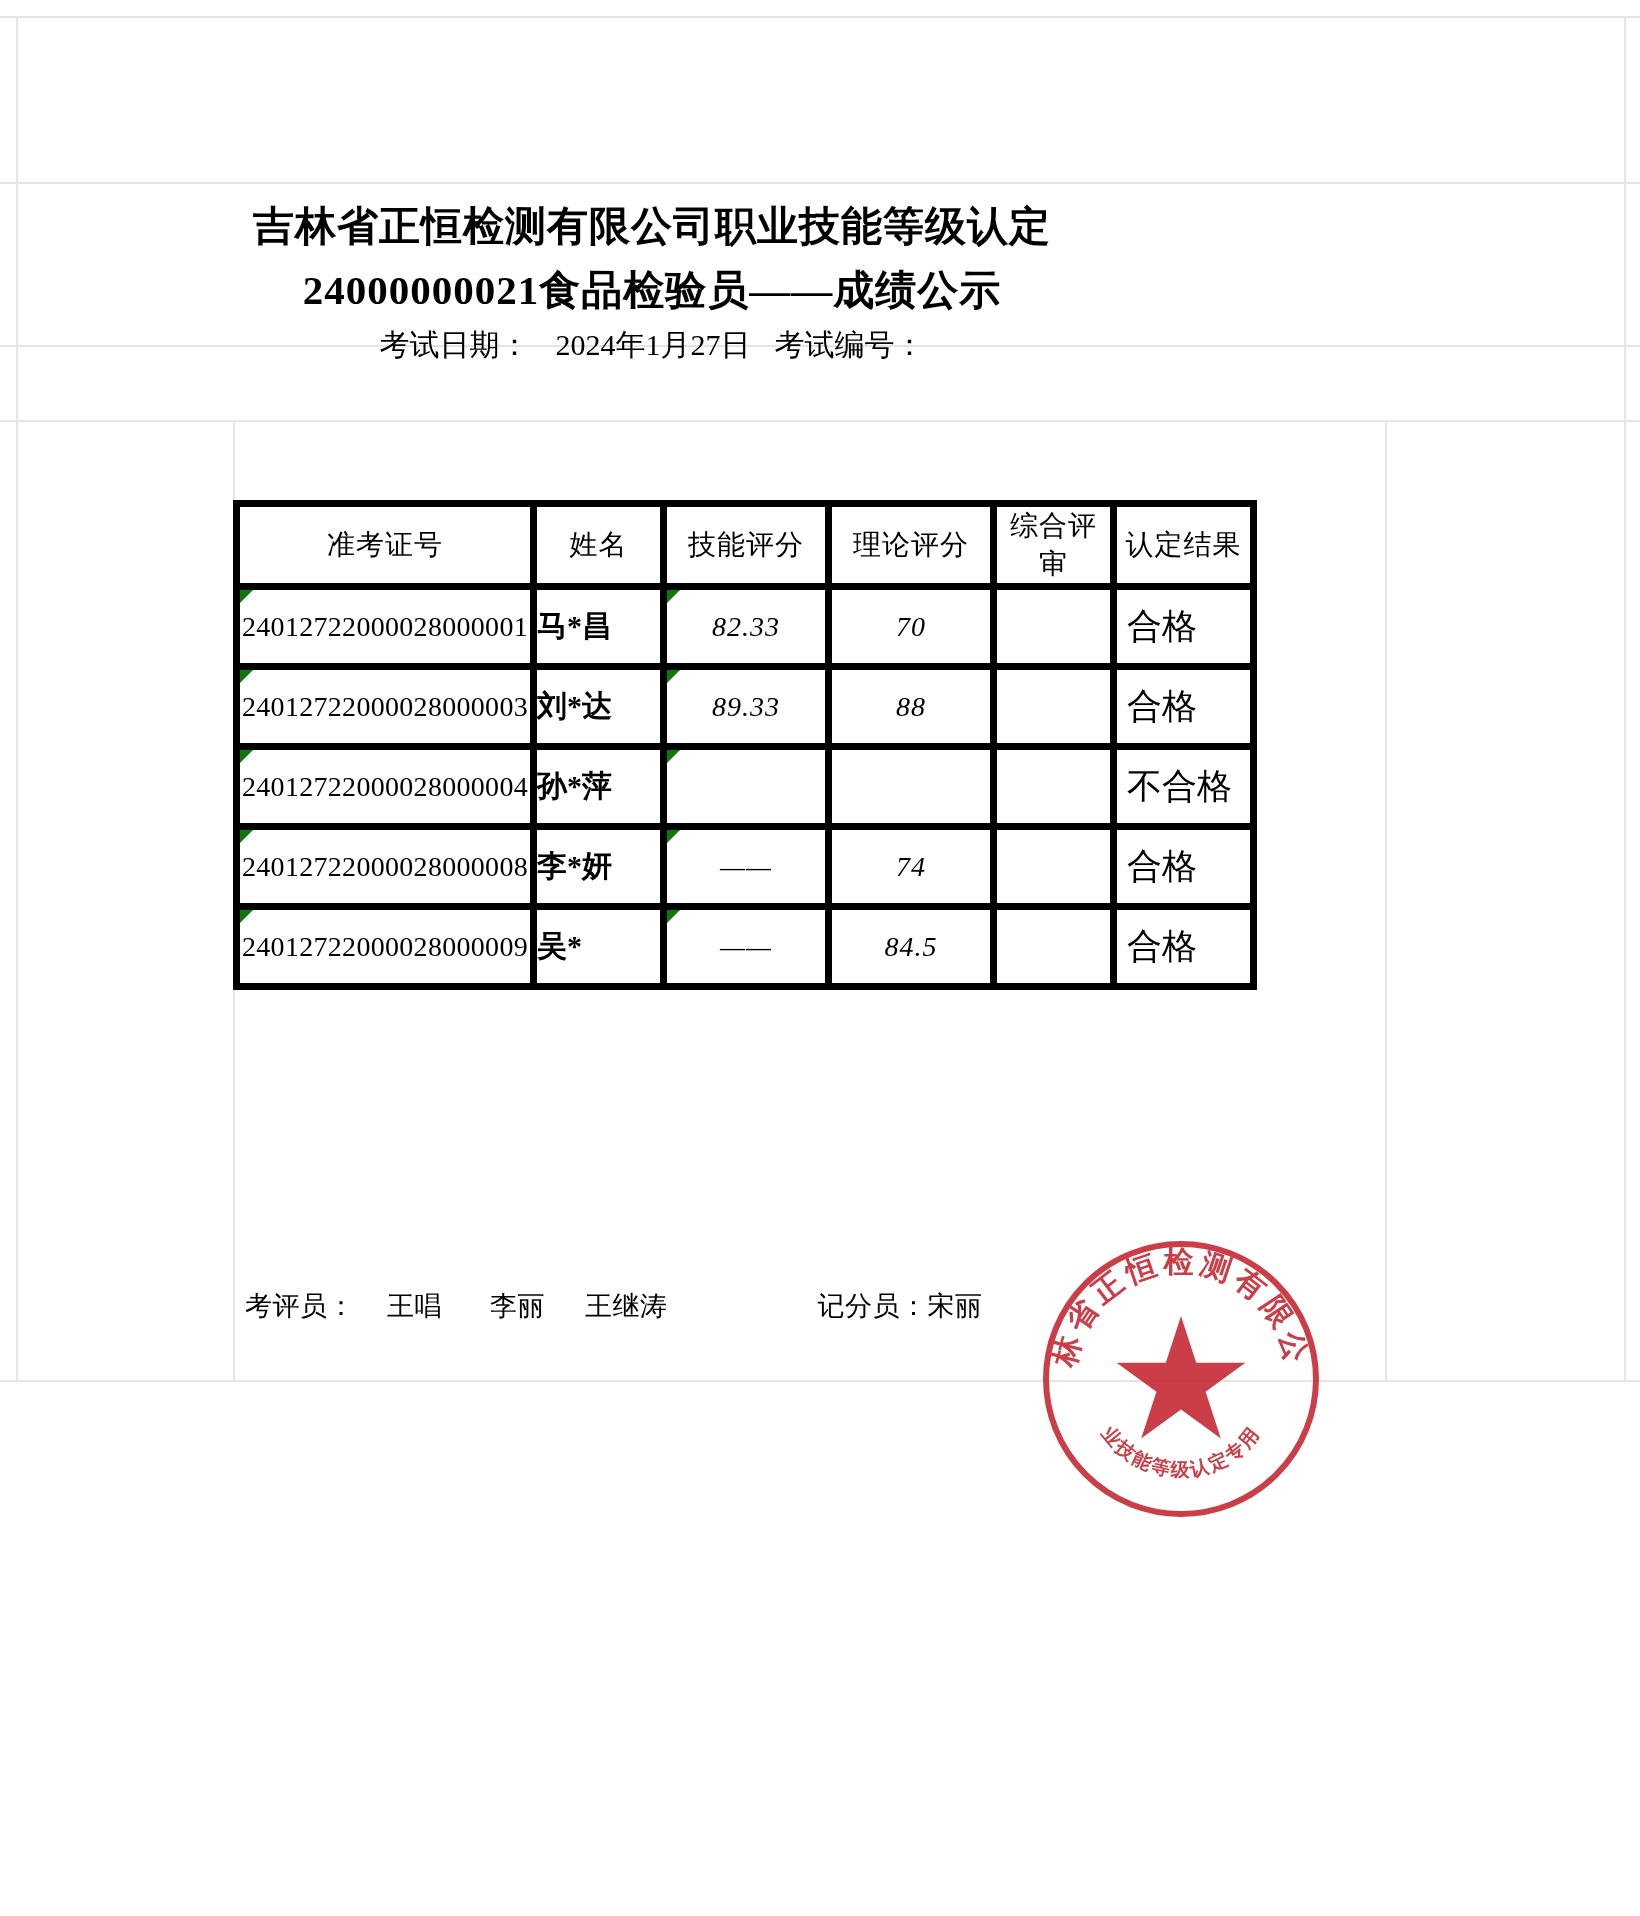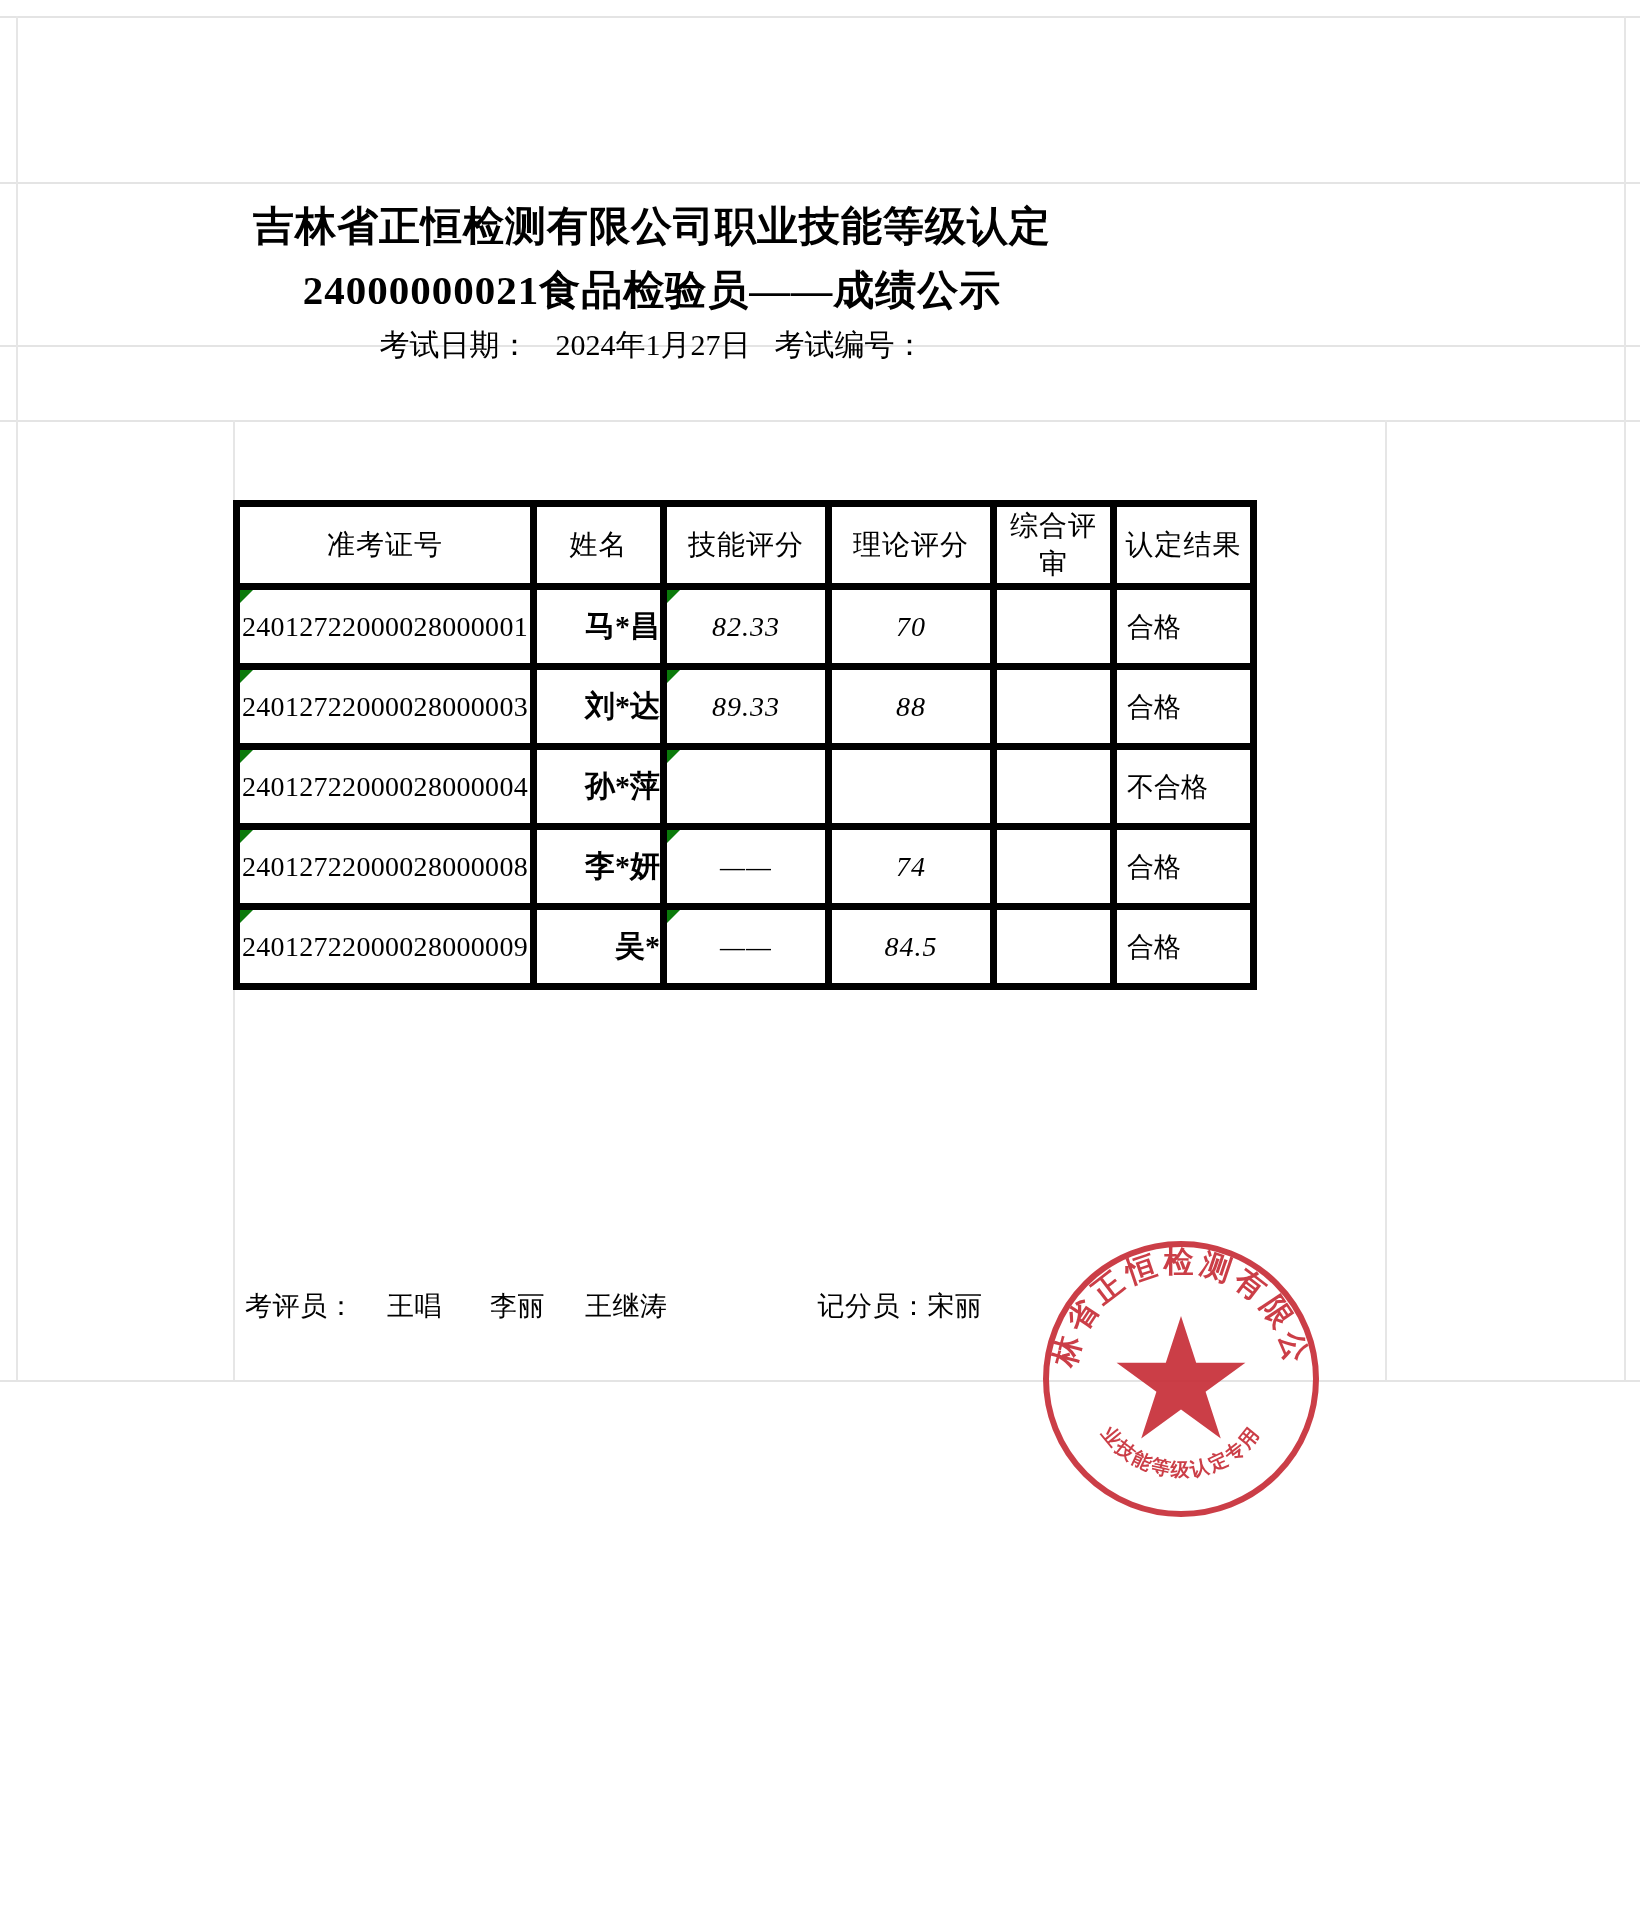--- a/index.html
+++ b/index.html
@@ -93,34 +93,34 @@
   .col-theory{ width: 165px; }
   .col-review{ width: 120px; }
   .col-result{ width: 140px; }
 
   td.cell-id {
     text-align: center;
     font-size: 28px;
     letter-spacing: 0.3px;
   }
   td.cell-name {
-    text-align: right;
+    text-align: left;
     font-size: 30px;
     font-weight: bold;
   }
   td.cell-num {
     text-align: center;
     font-size: 28px;
     letter-spacing: 1px;
     font-style: italic;
   }
   td.cell-result {
     text-align: left;
     padding-left: 10px;
-    font-size: 27px;
+    font-size: 35px;
   }
 
   
   .tri {
     position: absolute;
     top: 0;
     left: 0;
     width: 0;
     height: 0;
     border-top: 13px solid #0b7a0b;

